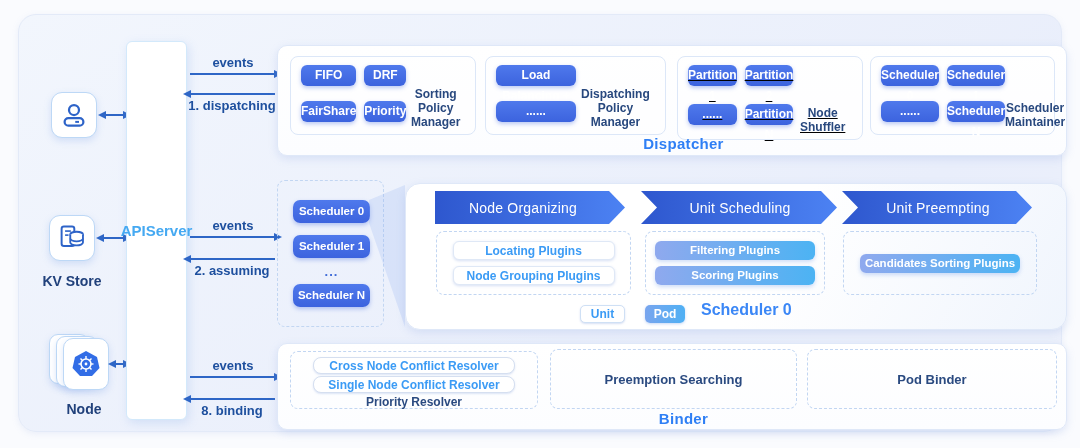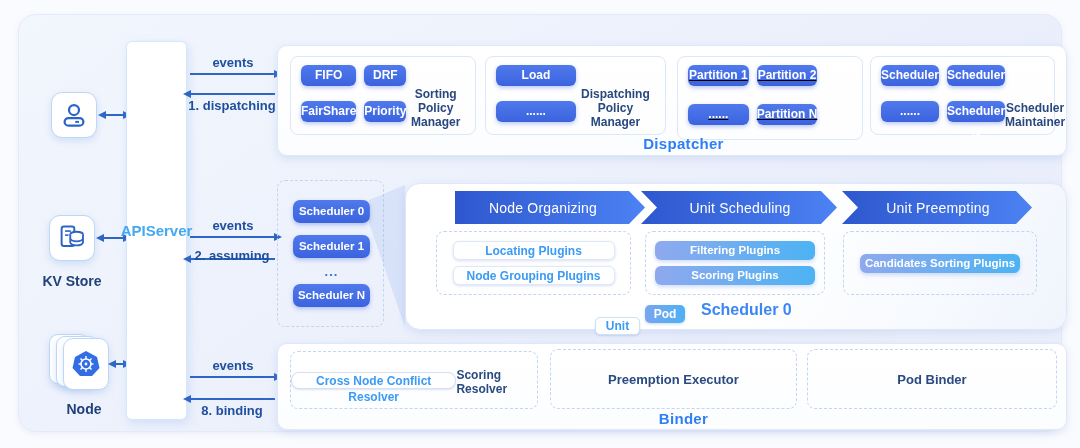--- a/index.html
+++ b/index.html
@@ -49,32 +49,32 @@
   .slist-dots { position:absolute; left:15px; width:77px; text-align:center; color:#3f6bd8;
     font-weight:800; font-size:13px; letter-spacing:1px; }
 
   
   .panel { position:absolute; left:386px; top:168px; width:662px; height:147px; border-radius:15px;
     background:linear-gradient(120deg,#ffffff 55%,#f0f5fd); border:1px solid #dfe8f8;
     box-shadow:0 3px 9px rgba(130,160,225,.22); }
   .banner { position:absolute; top:7px; height:33px; background:linear-gradient(90deg,#2e57ce,#4c82f3);
     color:#fff; font-size:14px; font-weight:500; letter-spacing:.2px;
     display:flex; align-items:center; justify-content:center; }
-  .chev-first { clip-path:polygon(0 0,calc(100% - 16px) 0,100% 50%,calc(100% - 16px) 100%,0 100%); padding-right:14px;margin-left:20px; }
+  .chev-first { clip-path:polygon(0 0,calc(100% - 16px) 0,100% 50%,calc(100% - 16px) 100%,0 100%); padding-right:14px; }
   .chev { clip-path:polygon(0 0,calc(100% - 16px) 0,100% 50%,calc(100% - 16px) 100%,0 100%,16px 50%); padding:0 14px 0 16px; }
   .plug-group { display:flex; flex-direction:column; align-items:center; justify-content:center; gap:6px; }
   .pill-white { width:162px; height:19px; line-height:19px; text-align:center; background:#fff;
     border:1px solid #dfe8f6; border-radius:6px; color:#3b9bf5; font-size:12px; font-weight:700;
     box-shadow:0 1px 3px rgba(120,150,220,.3); }
   .pill-light { width:160px; height:19px; line-height:19px; text-align:center; color:#fff; font-size:11.5px;
     font-weight:700; border-radius:6px; background:linear-gradient(90deg,#8fa9ee,#4cb3f3);
     box-shadow:0 2px 4px rgba(90,140,230,.3); }
-  .legend-unit { position:absolute; left:189px; top:121px; width:45px; height:18px; line-height:17px;
+  .legend-unit { position:absolute; left:174px; top:121px; width:45px; height:18px; line-height:17px;
     text-align:center; background:#fff; border:1px solid #cfe0f5; border-radius:5px;
-    color:#3b9bf5; font-size:12px; font-weight:700; box-shadow:0 1px 2px rgba(120,150,220,.3);margin-top:12px; }
+    color:#3b9bf5; font-size:12px; font-weight:700; box-shadow:0 1px 2px rgba(120,150,220,.3); }
   .legend-pod { position:absolute; left:239px; top:121px; width:40px; height:18px; line-height:18px;
     text-align:center; border-radius:5px; background:linear-gradient(90deg,#79a5ee,#4fb0f4);
     color:#fff; font-size:12px; font-weight:700; box-shadow:0 1px 3px rgba(90,140,230,.35); }
   .panel-title { position:absolute; left:295px; top:117px; color:#3b87f6; font-size:16px; font-weight:800; }
 
   
   .cr-pill { width:202px; height:17px; line-height:16px; text-align:center; background:#fff;
     border:1px solid #d5dff0; border-radius:8px; color:#3b9bf5; font-size:12px; font-weight:700;
     box-shadow:0 1px 2px rgba(120,150,220,.25); margin-bottom:2px; }
   .binder-text { display:flex; align-items:center; justify-content:center; color:#2a4a80;
@@ -139,21 +139,21 @@
     </div>
 
     <div class="flow-label" style="left:166px;top:40px;width:96px;">events</div>
     <div class="arr right" style="left:171px;top:58px;width:85px;"></div>
     <div class="arr left" style="left:171px;top:78px;width:85px;"></div>
     <div class="flow-label" style="left:158px;top:83px;width:110px;">1. dispatching</div>
 
     <div class="flow-label" style="left:166px;top:203px;width:96px;">events</div>
     <div class="arr right" style="left:171px;top:221px;width:85px;"></div>
     <div class="arr left" style="left:171px;top:243px;width:85px;"></div>
-    <div class="flow-label" style="left:158px;top:233px;width:110px;">2. assuming</div>
+    <div class="flow-label" style="left:158px;top:248px;width:110px;">2. assuming</div>
 
     <div class="flow-label" style="left:166px;top:343px;width:96px;">events</div>
     <div class="arr right" style="left:171px;top:361px;width:85px;"></div>
     <div class="arr left" style="left:171px;top:383px;width:85px;"></div>
     <div class="flow-label" style="left:158px;top:388px;width:110px;">8. binding</div>
 
     <div class="section" style="left:258px;top:30px;width:790px;height:111px;">
       <div class="sub-box" style="left:12px;top:10px;width:186px;height:79px;">
         <div class="pill-grid">
           <div class="pill-dark">FIFO</div>
@@ -170,20 +170,21 @@
         </div>
         <div class="sub-label">Dispatching Policy Manager</div>
       </div>
       <div class="sub-box" style="left:399px;top:10px;width:186px;height:84px;text-decoration:underline;">
         <div class="pill-grid">
           <div class="pill-dark">Partition 1</div>
           <div class="pill-dark">Partition 2</div>
           <div class="pill-dark">......</div>
           <div class="pill-dark">Partition N</div>
         </div>
+        <div class="sub-label">Node Shuffler</div>
       </div>
       <div class="sub-box" style="left:592px;top:10px;width:185px;height:79px;">
         <div class="pill-grid">
           <div class="pill-dark">Scheduler 0</div>
           <div class="pill-dark">Scheduler 1</div>
           <div class="pill-dark">......</div>
           <div class="pill-dark">Scheduler N</div>
         </div>
         <div class="sub-label">Scheduler Maintainer</div>
       </div>
@@ -217,23 +218,24 @@
       <div class="dash-box plug-group" style="left:437px;top:47px;width:194px;height:64px;">
         <div class="pill-light">Candidates Sorting Plugins</div>
       </div>
 
       <div class="legend-unit">Unit</div>
       <div class="legend-pod">Pod</div>
       <div class="panel-title">Scheduler 0</div>
     </div>
 
     <div class="section" style="left:258px;top:328px;width:790px;height:87px;">
-      <div class="dash-box" style="left:12px;top:7px;width:248px;height:58px;display:flex;flex-direction:row;align-items:center;padding:5px 0 2px;">
+      <div class="dash-box" style="left:12px;top:7px;width:248px;height:58px;display:flex;flex-direction:column;align-items:center;padding:5px 0 2px;">
         <div class="cr-pill">Cross Node Conflict Resolver</div>
-        <div style="color:#2a4a80;font-size:12px;font-weight:700;">Scoring Resolver</div>
-      </div>
-      <div class="dash-box binder-text" style="left:272px;top:5px;width:247px;height:60px;">Preemption Executor</div>
+        <div class="cr-pill">Single Node Conflict Resolver</div>
+        <div style="color:#2a4a80;font-size:12px;font-weight:700;">Priority Resolver</div>
+      </div>
+      <div class="dash-box binder-text" style="left:272px;top:5px;width:247px;height:60px;">Preemption Searching</div>
       <div class="dash-box binder-text" style="left:529px;top:5px;width:250px;height:60px;">Pod Binder</div>
       <div class="section-title" style="bottom:2px;">Binder</div>
     </div>
 
   </div>
 </div>
 
 </body></html>

